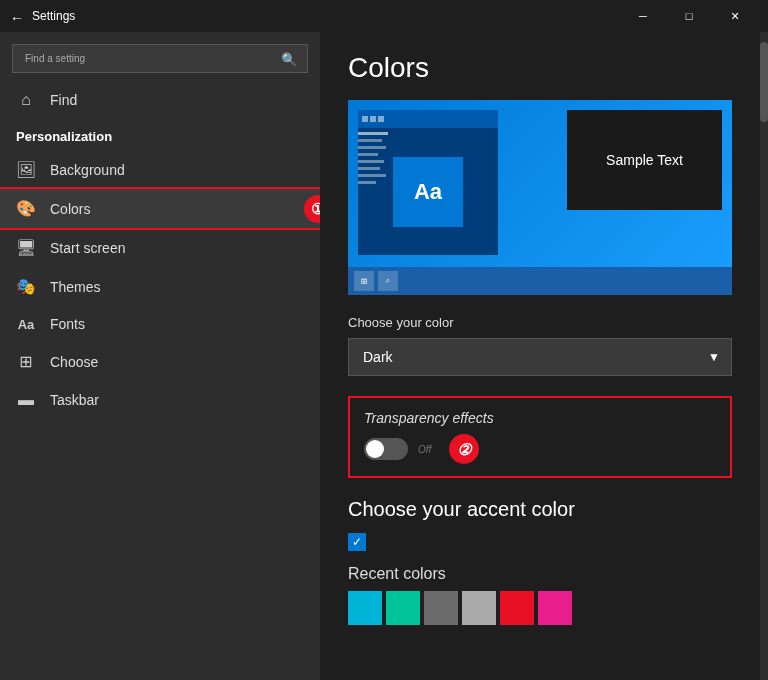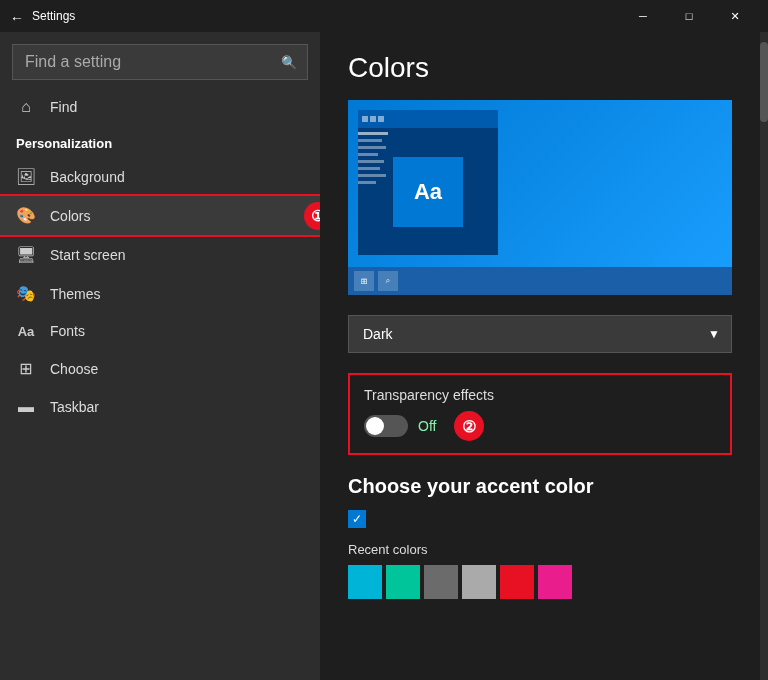--- a/index.html
+++ b/index.html
@@ -73,21 +73,21 @@
     .sidebar-search {
       margin: 12px 12px 8px 12px;
       position: relative;
     }
     .sidebar-search input {
       width: 100%;
       background: #3a3a3a;
       border: 1px solid #555;
       color: #fff;
       padding: 8px 36px 8px 12px;
-      font-size: 16px;
+      font-size: 10px;
       outline: none;
     }
     .sidebar-search input::placeholder { color: #aaa; }
     .sidebar-search .search-icon {
       position: absolute;
       right: 10px;
       top: 50%;
       transform: translateY(-50%);
       color: #aaa;
       font-size: 13px;
@@ -249,20 +249,21 @@
 
     
     .transparency-box {
       border: 2px solid #e81123;
       padding: 12px 14px;
       margin-bottom: 20px;
       display: flex;
       flex-direction: column;
       gap: 8px;
       position: relative;
+      font-style: italic;
     }
     .transparency-label {
       font-size: 14px;
       color: #ddd;
     }
     .transparency-toggle-row {
       display: flex;
       align-items: center;
       gap: 10px;
     }
@@ -280,28 +281,28 @@
     .toggle-thumb {
       width: 18px;
       height: 18px;
       background: #fff;
       border-radius: 50%;
       position: absolute;
       left: 2px;
       transition: left 0.2s;
     }
     .toggle-off-label {
-      font-size: 14px;
-      color: #86efac;
+      font-size: 10px;
+      color: #737373;
     }
 
     
     .accent-title {
       font-size: 20px;
-      font-weight: 700;
+      font-weight: 400;
       color: #fff;
       margin-bottom: 12px;
     }
     .checkbox-row {
       display: flex;
       align-items: center;
       gap: 10px;
       margin-bottom: 14px;
     }
     .checkbox-box {
@@ -314,21 +315,21 @@
       justify-content: center;
       flex-shrink: 0;
       cursor: pointer;
     }
     .checkbox-check { color: #fff; font-size: 12px; }
     .checkbox-text {
       font-size: 13px;
       color: #ddd;
     }
     .recent-colors-label {
-      font-size: 13px;
+      font-size: 16px;
       color: #ddd;
       margin-bottom: 8px;
     }
     .color-swatches {
       display: flex;
       gap: 4px;
     }
     .color-swatch {
       width: 34px;
       height: 34px;
@@ -464,27 +465,31 @@
         <div style="width:30px;height:3px;background:rgba(255,255,255,0.6);"></div>
         <div style="width:24px;height:3px;background:rgba(255,255,255,0.4);"></div>
         <div style="width:28px;height:3px;background:rgba(255,255,255,0.4);"></div>
         <div style="width:20px;height:3px;background:rgba(255,255,255,0.4);"></div>
         <div style="width:26px;height:3px;background:rgba(255,255,255,0.4);"></div>
         <div style="width:22px;height:3px;background:rgba(255,255,255,0.4);"></div>
         <div style="width:28px;height:3px;background:rgba(255,255,255,0.4);"></div>
         <div style="width:18px;height:3px;background:rgba(255,255,255,0.4);"></div>
       </div>
 
+      <div class="preview-sample-text-box">
+        <span class="preview-sample-text">Sample Text</span>
+      </div>
 
       <div class="preview-taskbar">
         <div class="preview-taskbar-btn">⊞</div>
         <div class="preview-taskbar-btn">⌕</div>
       </div>
     </div>
 
+    <div class="section-label">Choose your color</div>
     <div class="dropdown-container">
       <select class="dropdown-select">
         <option>Light</option>
         <option selected="">Dark</option>
         <option>Custom</option>
       </select>
       <span class="dropdown-arrow">▼</span>
     </div>
 
     <div class="transparency-box" style="position:relative;">

